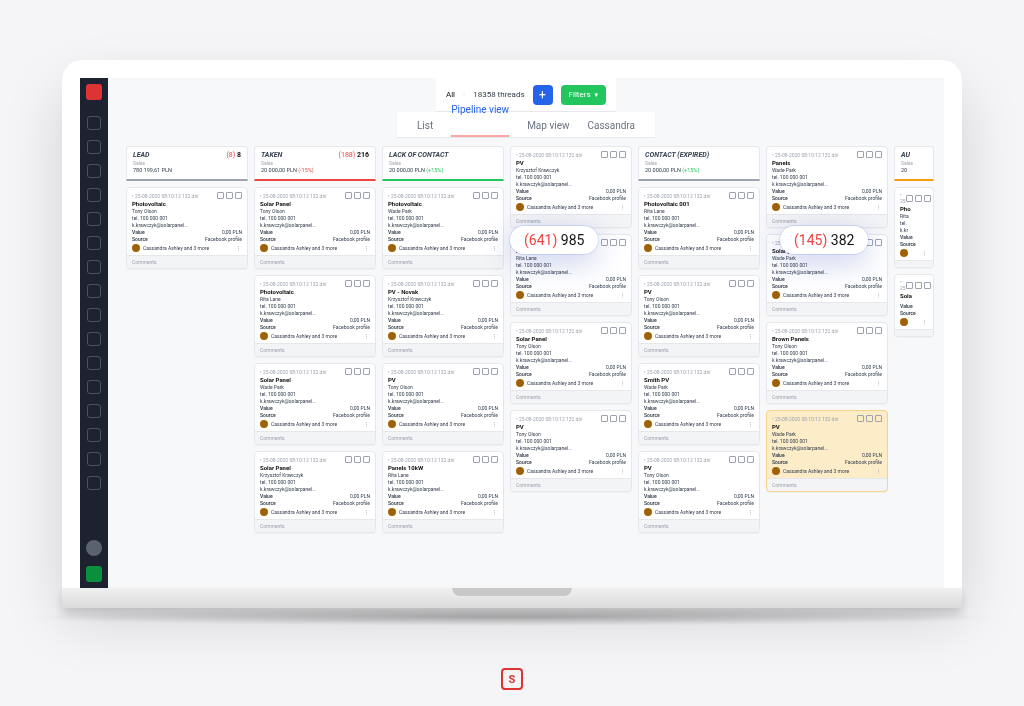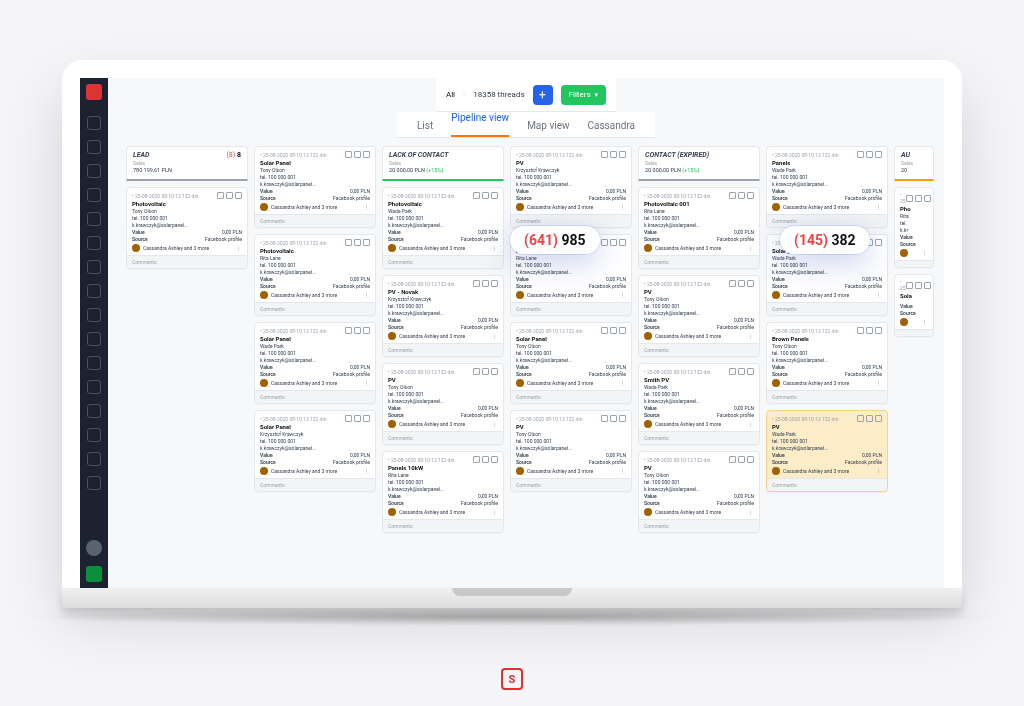--- a/index.html
+++ b/index.html
@@ -123,21 +123,21 @@
     height:26px;
     background:#fff;
     border-bottom:1px solid #e5e7eb;
     display:flex;align-items:flex-end;
     padding:0 20px;
     gap:18px;
     font-size:10px;
     color:#6b7280;
   }
   .tab{padding-bottom:6px;cursor:pointer;}
-  .tab.active{color:#2563eb;border-bottom:2px solid #f97316;padding-bottom:12px;}
+  .tab.active{color:#2563eb;border-bottom:2px solid #fca5a5;padding-bottom:20px;}
 
   
   .board {
     flex:1;
     overflow:hidden;
     padding:8px 0 0 8px;
     display:flex;
     gap:6px;
   }
   .column {
@@ -189,21 +189,21 @@
   
   .bubble{
     position:absolute;
     background:#fff;
     border-radius:18px;
     padding:6px 14px;
     font-size:14px;
     box-shadow:0 8px 30px rgba(30,60,180,.25), 0 0 0 1px rgba(37,99,235,.15);
     color:#111;
     white-space:nowrap;
-    font-weight:700;
+    font-weight:400;
     z-index:50;
   }
   .bubble .red{color:#ef4444;}
   .bubble.b1{top:148px;left:430px;}
   .bubble.b2{top:148px;left:700px;}
 </style>
 </head>
 <body>
 
 <div class="laptop">
@@ -284,20 +284,28 @@
                 </div>
       <div class="assignees">
         <span class="avatar"></span>
         <span>Cassandra Ashley and 3 more</span>
         <span class="dots" style="margin-left:auto">⋮</span>
       </div>
       <div class="comments">Comments</div>
               </div>
             </div>
             <div class="column">
+              <div class="col-head" style="--accent: #ef4444;">
+    <div class="row1">
+      <span class="title">TAKEN</span>
+      <span class="count"><span style="color:#ef4444">(188)</span> <b>216</b></span>
+    </div>
+    <div class="sub">Sales</div>
+    <div class="amount">20 000,00 PLN <span class="pct ">(-15%)</span></div>
+              </div>
               <div class="card">
       <div class="card-top">
         <span>• 25-08-2020 08:10:12 132 dni</span>
         <span class="icons">
           <span></span>
                     <span></span>
                     <span></span>
         </span>
       </div>
       <div class="card-name">Solar Panel</div>

